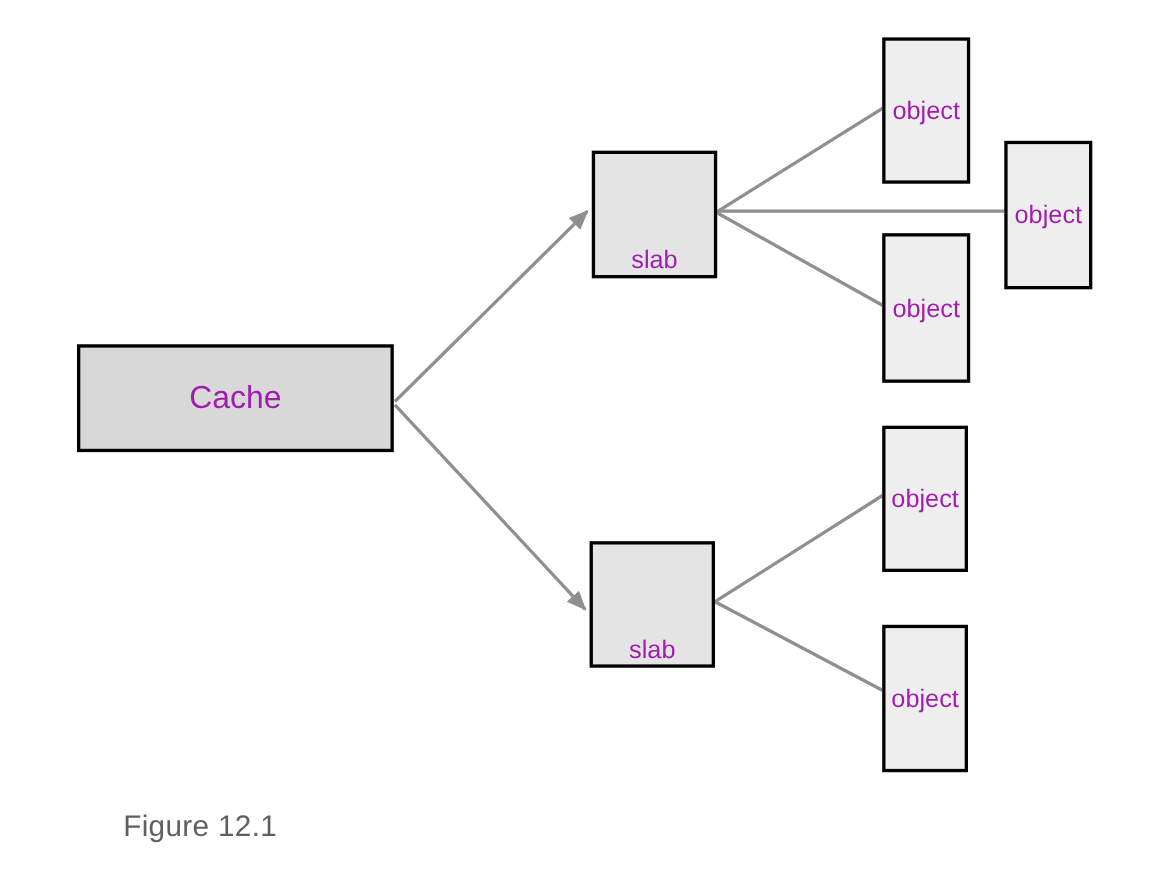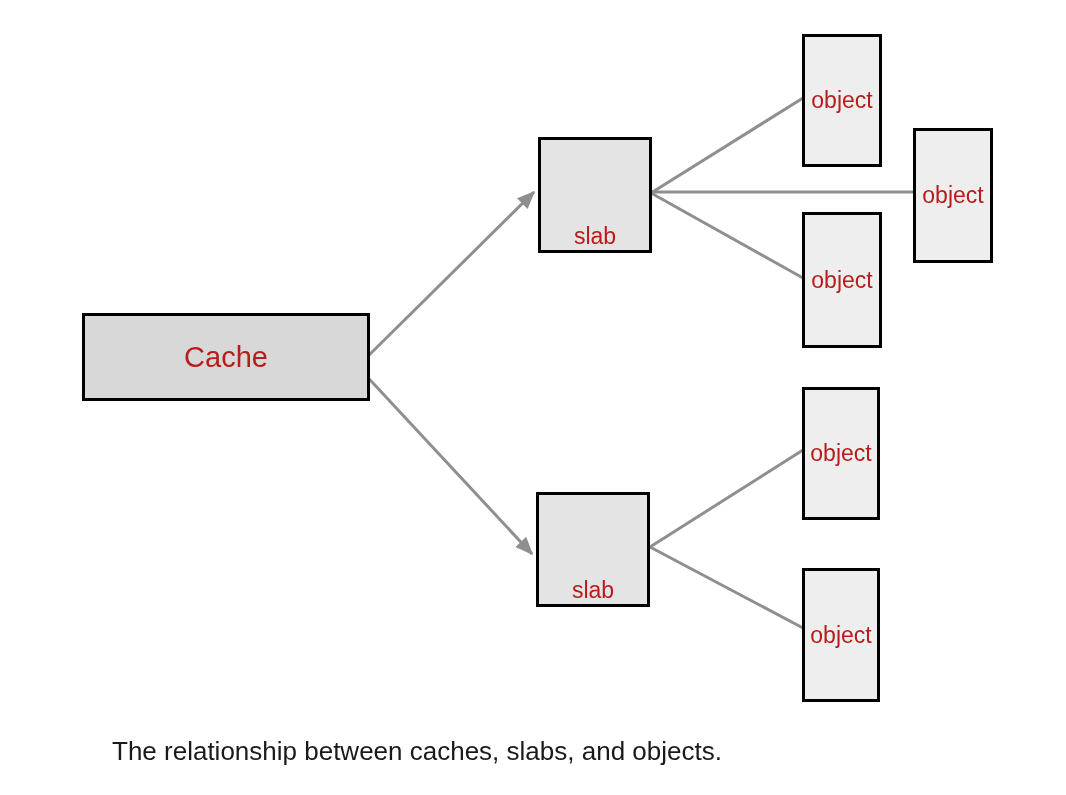--- a/index.html
+++ b/index.html
@@ -31,25 +31,25 @@
   .arrowhead {
     fill: var(--connector, #8f8f8f);
   }
   .node {
     position: absolute;
     box-sizing: border-box;
     border: 3px solid var(--border, #000000);
     display: flex;
     align-items: center;
     justify-content: center;
-    color: #b91c1c;
+    color: #a21caf;
     text-align: center;
   }
   .node-cache {
-    left: 82px; top: 313px; width: 288px; height: 88px;
+    left: 70px; top: 313px; width: 288px; height: 98px;
     background: var(--cache-fill, #d8d8d8);
     font-size: 29px;
   }
   .node-slab {
     background: var(--slab-fill, #e4e4e4);
     font-size: 23px;
     align-items: flex-end;
   }
   .node-slab-top    { left: 538px; top: 137px; width: 114px; height: 116px; }
   .node-slab-bottom { left: 536px; top: 492px; width: 114px; height: 115px; }
@@ -128,16 +128,16 @@
 
   <div class="node node-object node-object-4">
     <span>object</span>
   </div>
 
   <div class="node node-object node-object-5">
     <span>object</span>
   </div>
 
   <div class="caption">
-    <span class="caption-text">The relationship between caches, slabs, and objects.</span>
+    <span class="caption-figure-label">Figure 12.1</span>
   </div>
 
 </div>
 
 </body></html>

